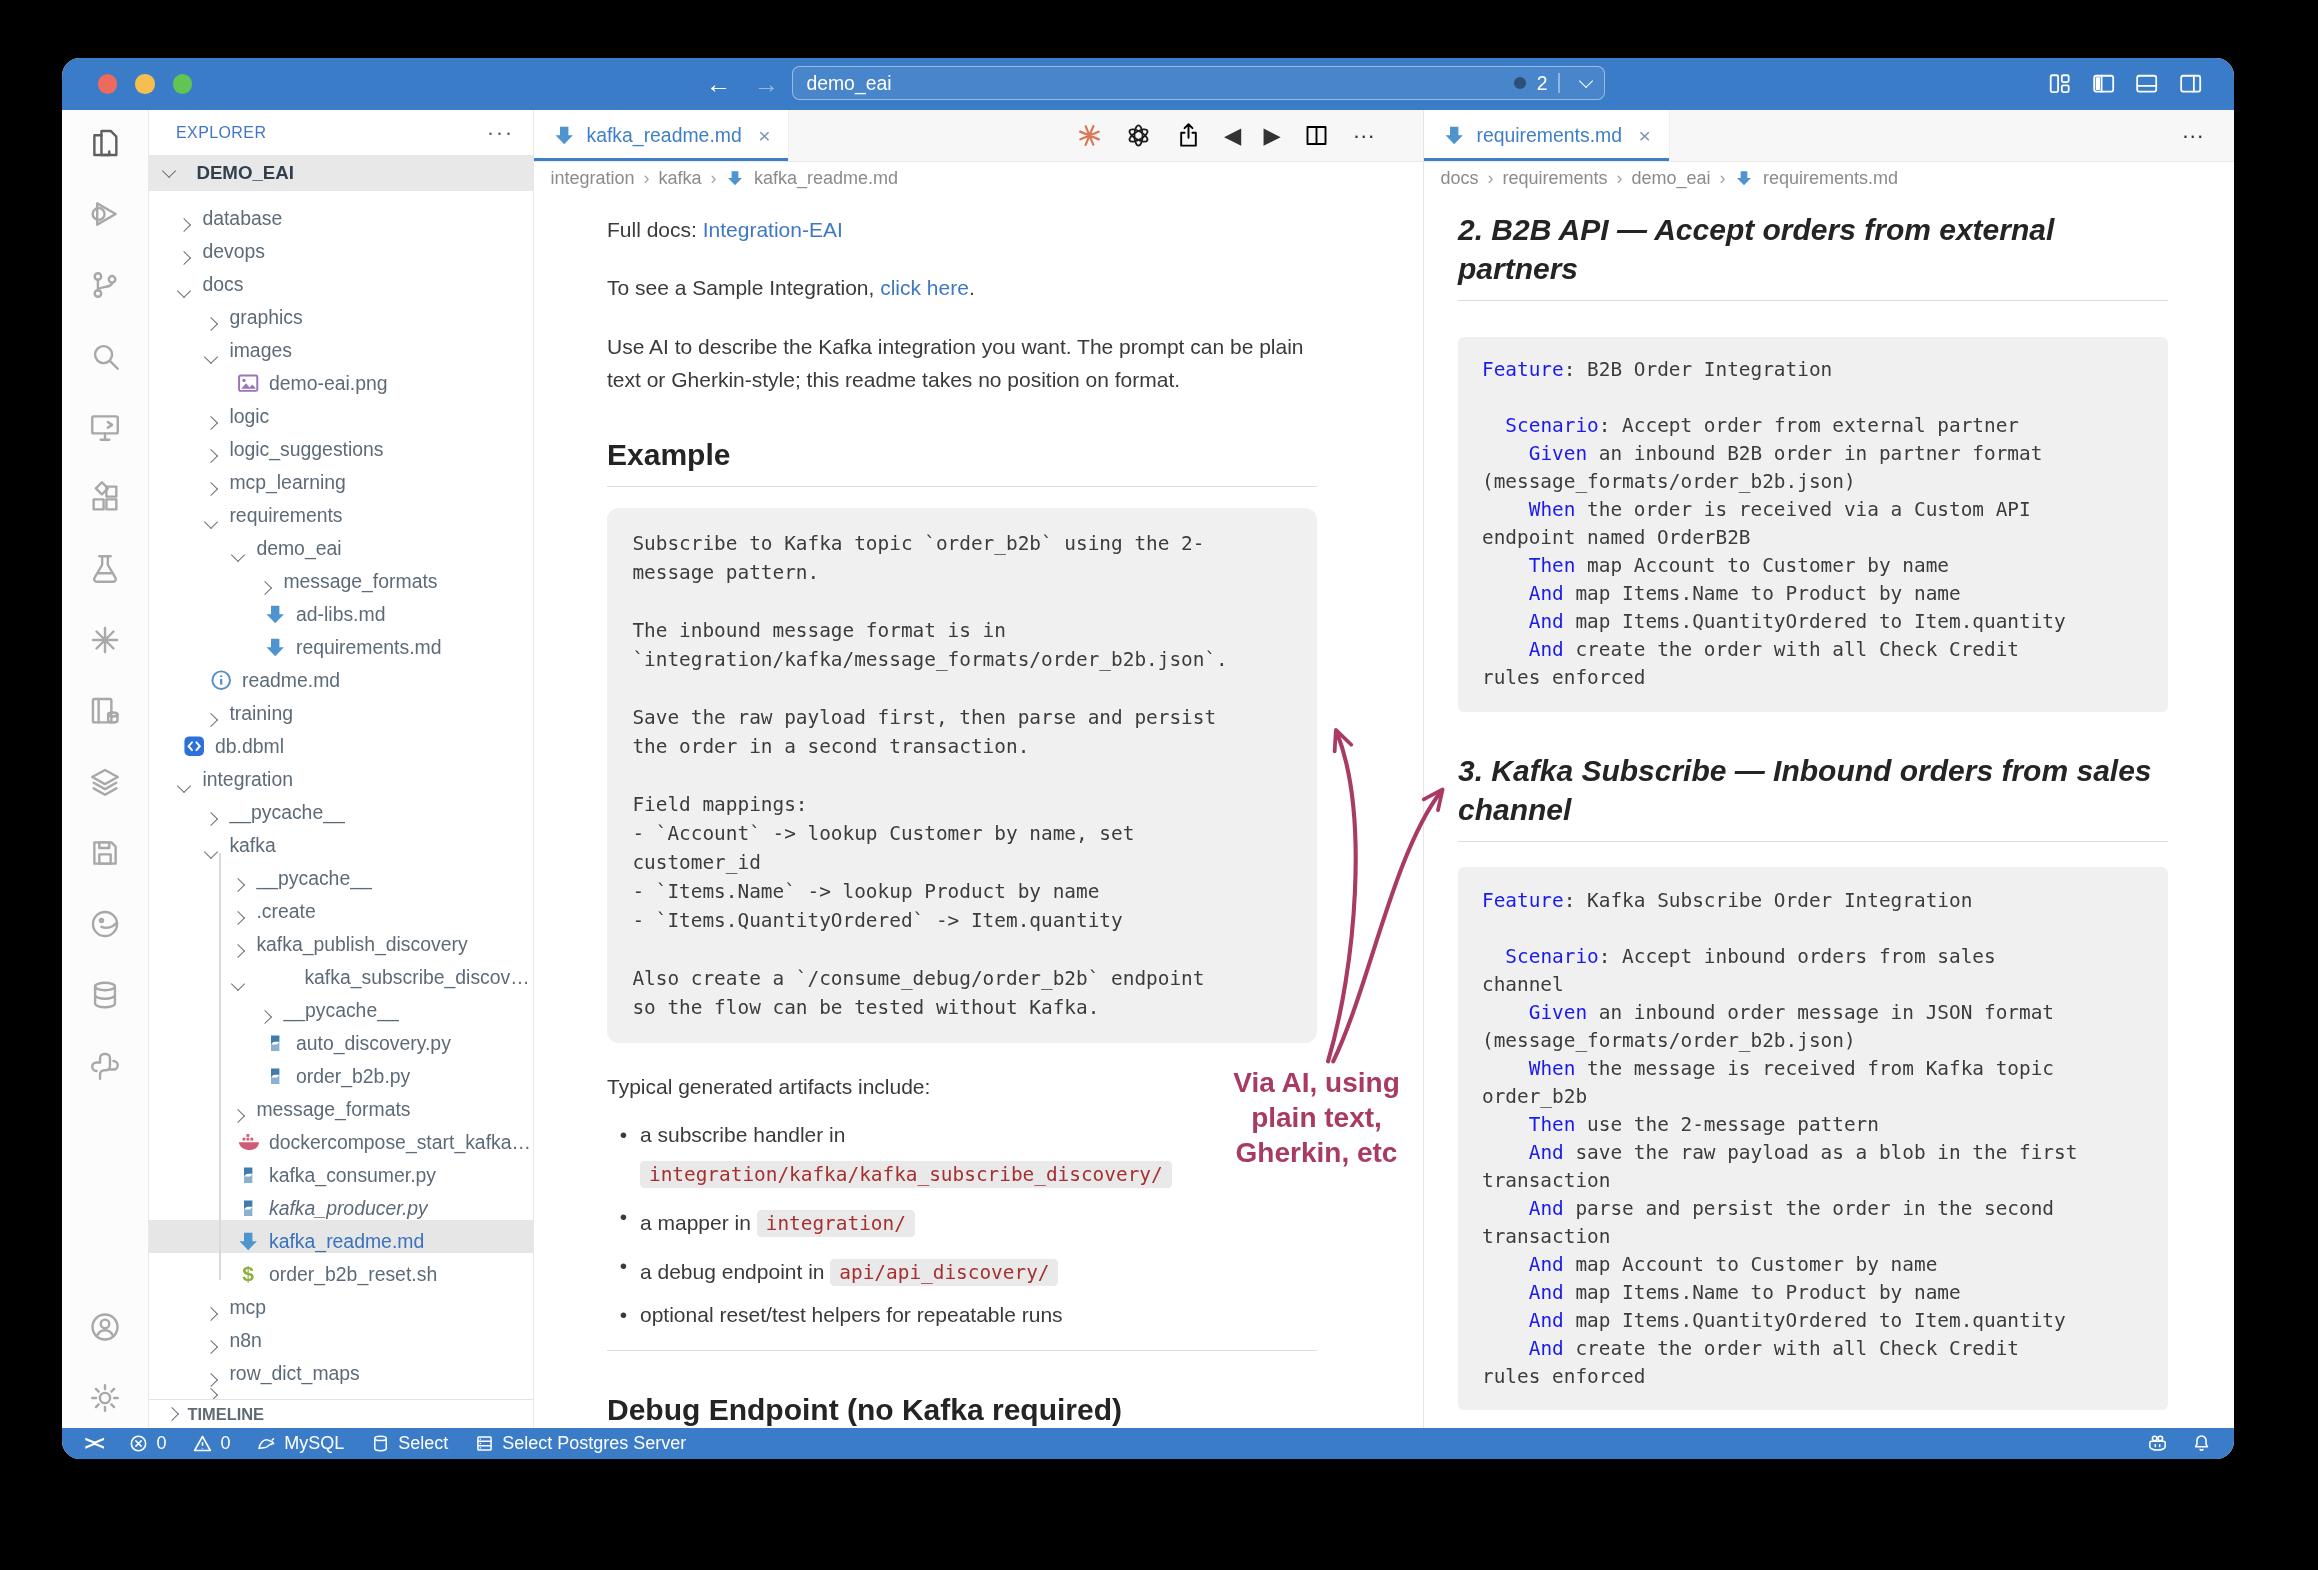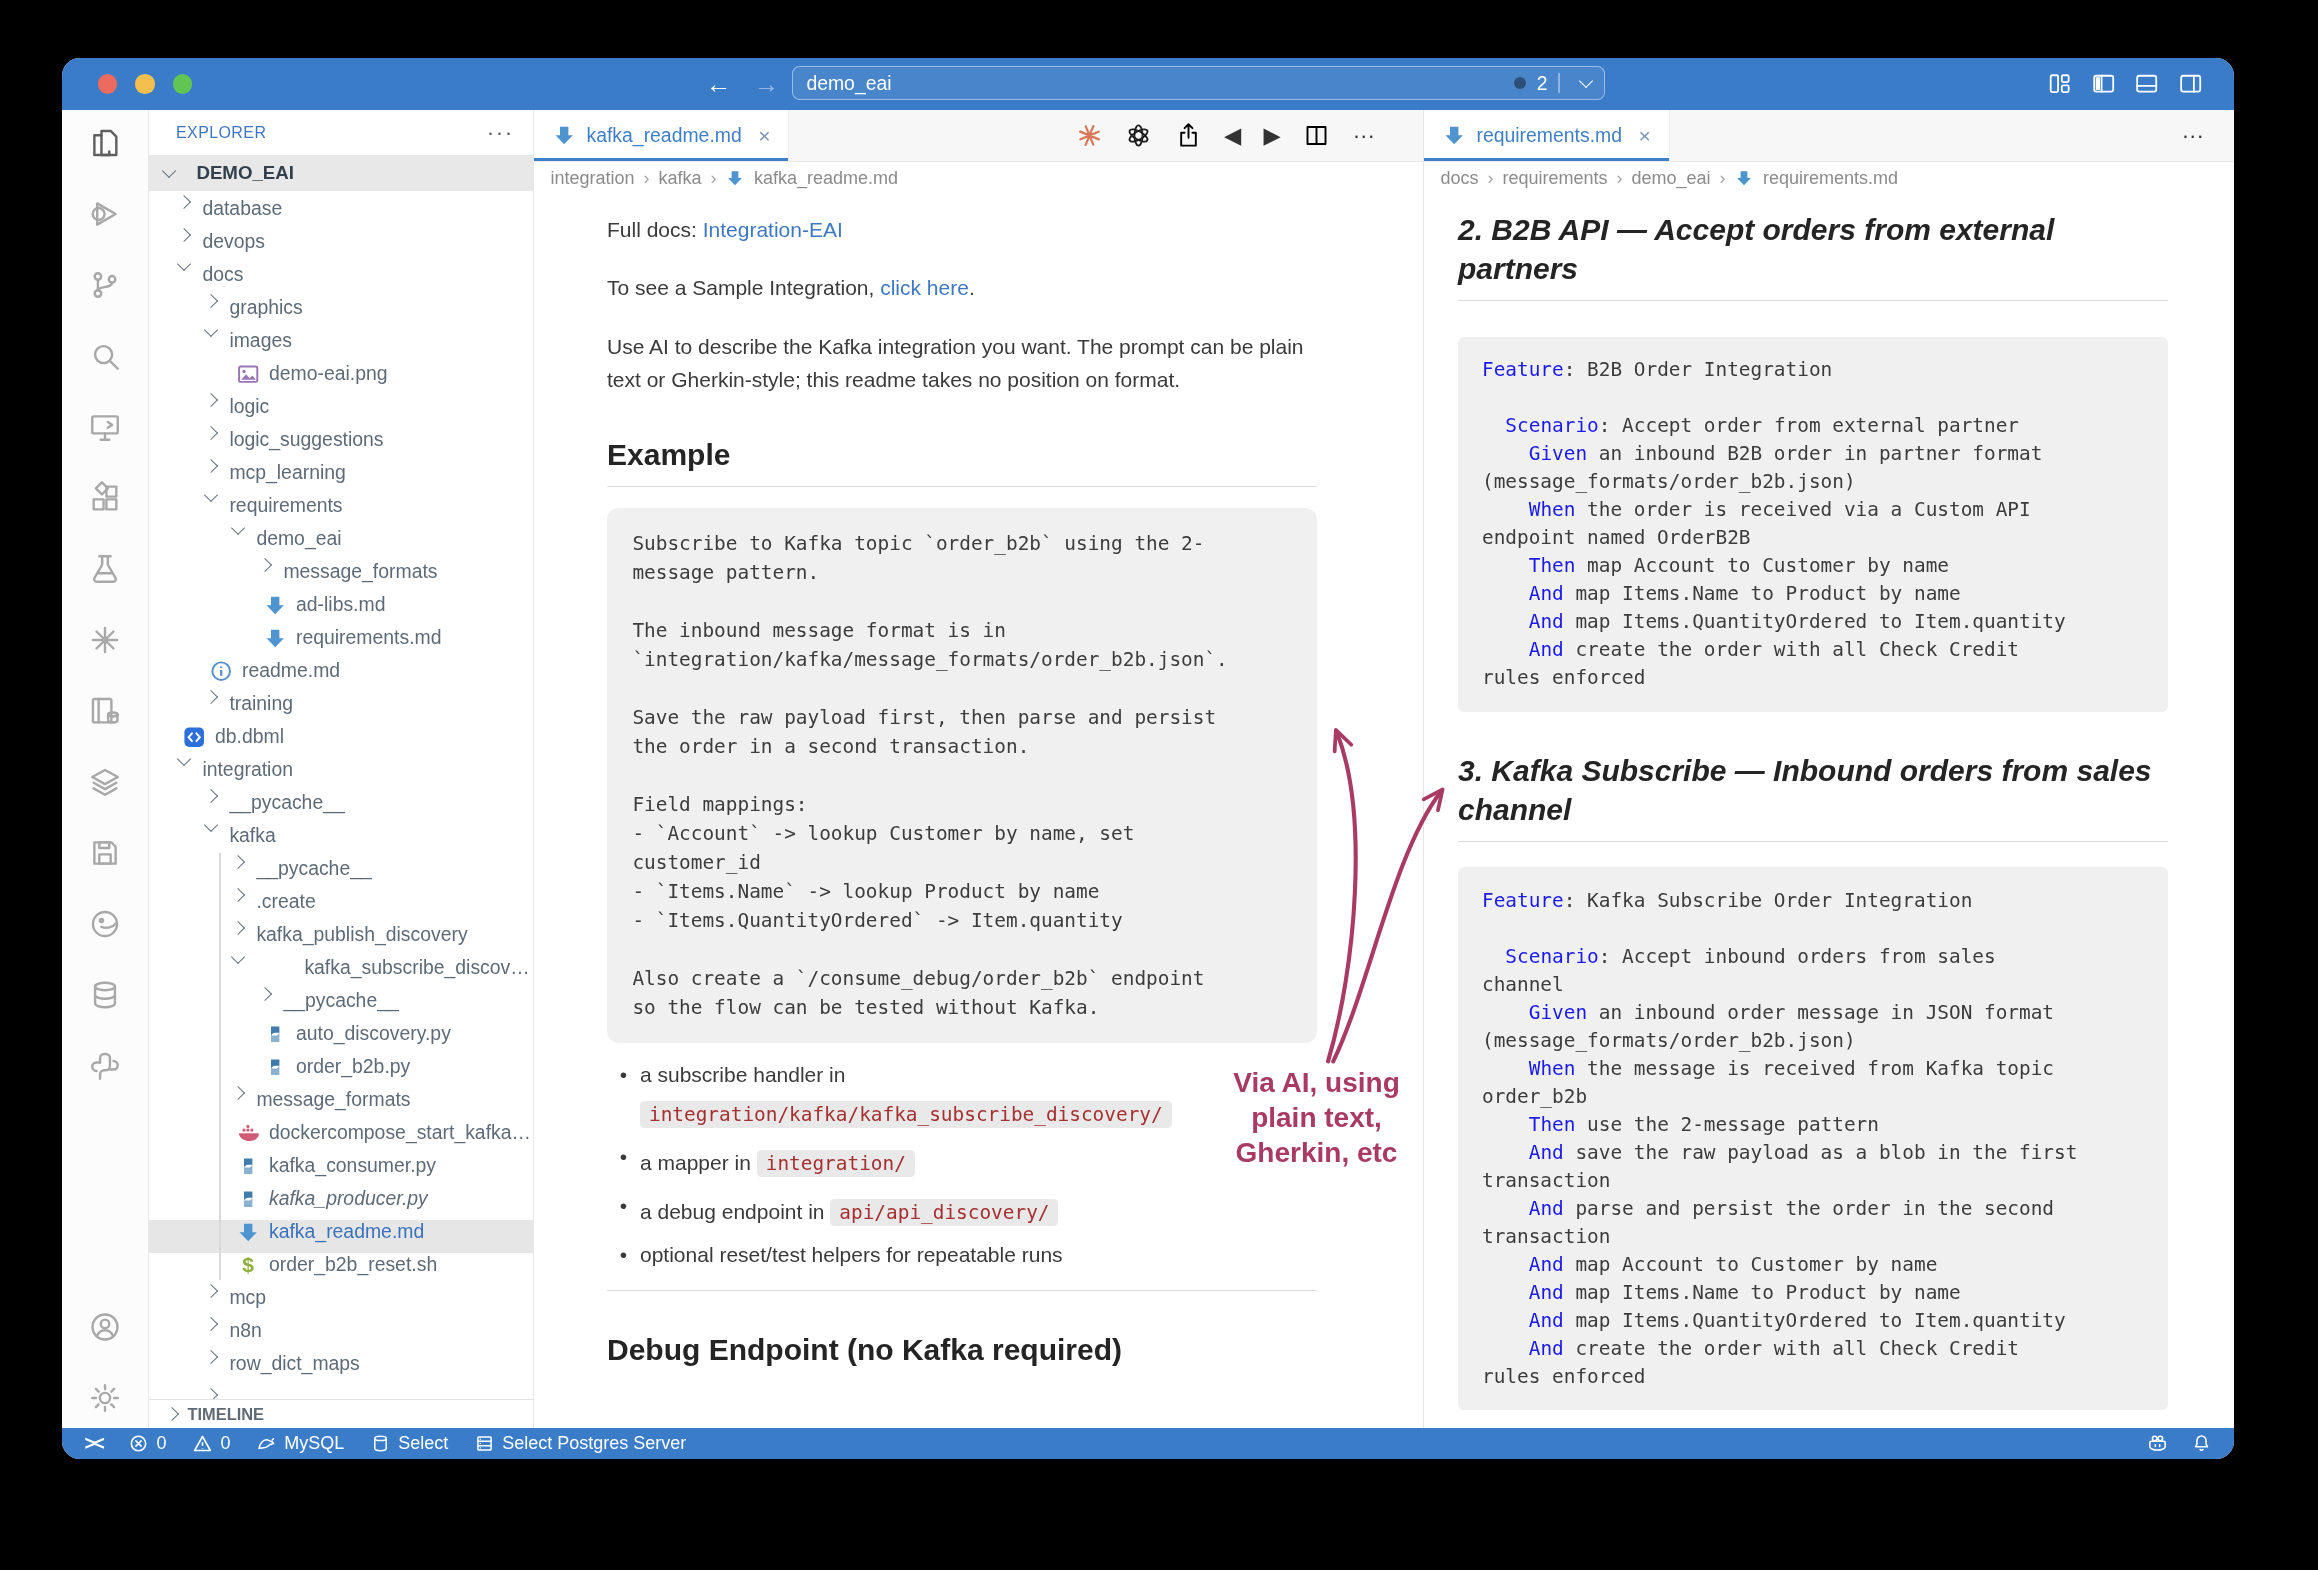--- a/index.html
+++ b/index.html
@@ -30,21 +30,21 @@
   .ab-item.active{color:#5f5f5f;}
   .ab-item svg{width:34px;height:34px;display:block;}
 
   
   .sidebar{width:384px;flex:0 0 auto;border-right:1.5px solid #e8e8e8;background:#fff;display:flex;flex-direction:column;position:relative;}
   .sb-head{height:45px;flex:0 0 auto;display:flex;align-items:center;padding:0 19.4px 0 27px;}
   .sb-title{font-size:16px;letter-spacing:0.4px;color:#4076c4;}
   .sb-more{margin-left:auto;color:#5a5a5a;font-size:22.4px;letter-spacing:1.5px;line-height:7.5px;}
   .sb-root{height:36px;flex:0 0 auto;background:#e8e8e8;display:flex;align-items:center;gap:9px;padding-left:15px;font-weight:bold;font-size:18.7px;color:#32404e;}
   .tree{flex:1;overflow:hidden;position:relative;padding-top:6px;}
-  .row{height:33px;display:flex;align-items:flex-start;font-size:19.4px;color:#5d6b78;white-space:nowrap;box-sizing:border-box;}
+  .row{height:33px;display:flex;align-items:flex-end;font-size:19.4px;color:#5d6b78;white-space:nowrap;box-sizing:border-box;}
   .row.sel{background:#e6e6e6;}
   .row.sel .lbl{color:#3a72bd;}
   .row .lbl{overflow:hidden;text-overflow:ellipsis;}
   .chev{width:9px;height:9px;border-right:1.8px solid #68727c;border-bottom:1.8px solid #68727c;flex:0 0 auto;margin-right:13.4px;}
   .chev.right{transform:rotate(-45deg);}
   .chev.down{transform:rotate(45deg);margin-top:-4.5px;}
   .fspace{width:3px;flex:0 0 auto;}
   .ficon{width:24px;height:24px;flex:0 0 auto;margin-right:9px;display:flex;align-items:center;justify-content:center;font-weight:bold;}
   .ficon svg{width:22.4px;height:22.4px;display:block;}
   .ficon.shdollar{color:#8fae3c;font-size:21px;}
@@ -590,20 +590,21 @@
 the order in a second transaction.
 &nbsp;
 Field mappings:
 - `Account` -&gt; lookup Customer by name, set
 customer_id
 - `Items.Name` -&gt; lookup Product by name
 - `Items.QuantityOrdered` -&gt; Item.quantity
 &nbsp;
 Also create a `/consume_debug/order_b2b` endpoint
 so the flow can be tested without Kafka.</pre>
+            <p class="p4">Typical generated artifacts include:</p>
             <div class="ul" id="bullets">
                 <div class="li">
                   <span class="marker">•</span>
                   <span>a subscribe handler in<br><span class="chipline"><span class="chip">integration/kafka/kafka_subscribe_discovery/</span></span></span>
                 </div>
                 <div class="li">
                   <span class="marker">•</span>
                   <span>a mapper in <span class="chipline"><span class="chip">integration/</span></span></span>
                 </div>
                 <div class="li">

